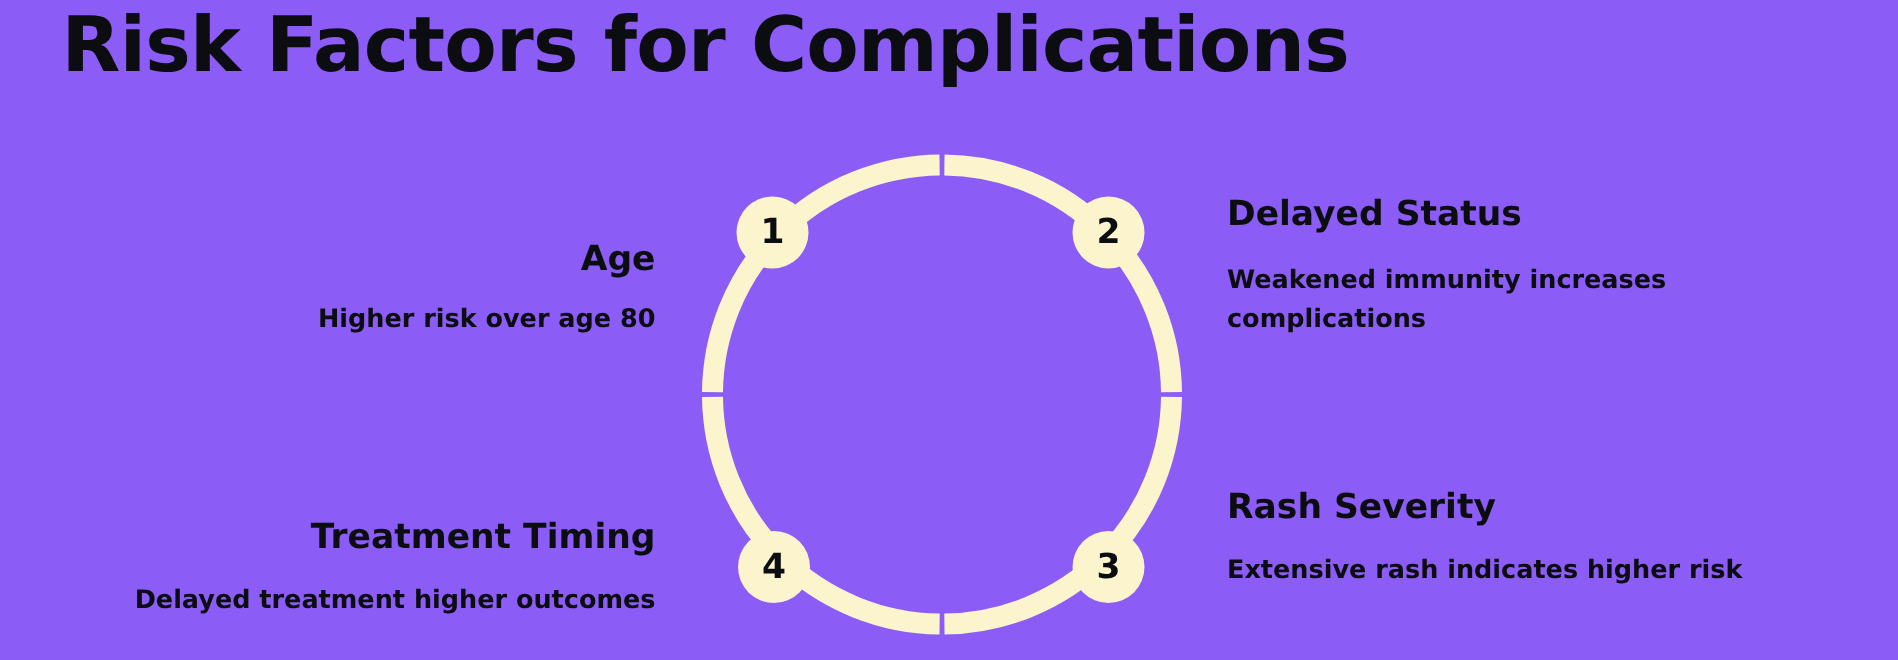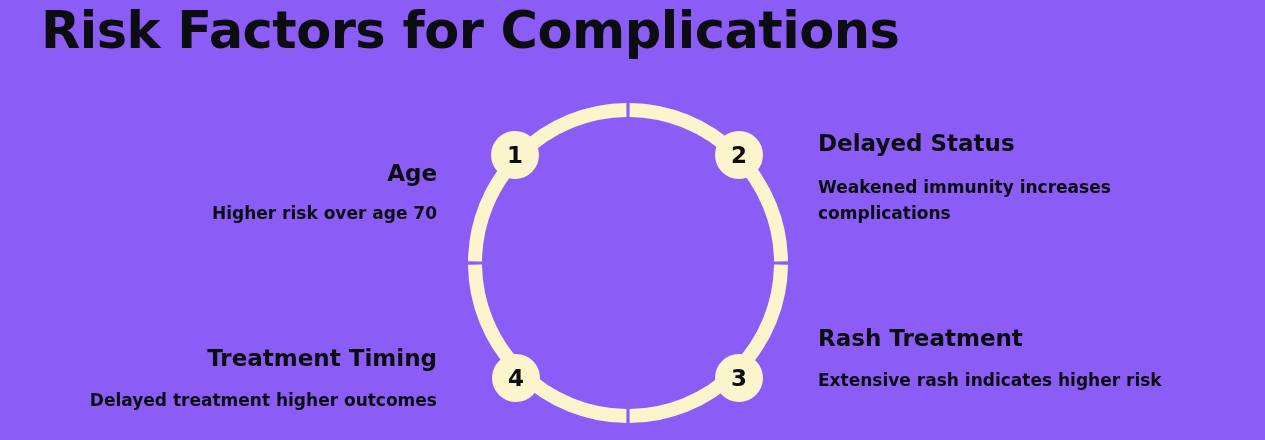--- a/index.html
+++ b/index.html
@@ -142,30 +142,30 @@
   </div>
   <div class="node" id="node-3">
     <span>3</span>
   </div>
   <div class="node" id="node-4">
     <span>4</span>
   </div>
 
   <div class="label-block align-right" id="label-age">
     <div class="label-title">Age</div>
-    <div class="label-desc">Higher risk over age 70</div>
+    <div class="label-desc">Higher risk over age 80</div>
   </div>
 
   <div class="label-block align-left" id="label-immune">
     <div class="label-title">Delayed Status</div>
     <div class="label-desc">Weakened immunity increases complications</div>
   </div>
 
   <div class="label-block align-left" id="label-rash">
-    <div class="label-title">Rash Treatment</div>
+    <div class="label-title">Rash Severity</div>
     <div class="label-desc">Extensive rash indicates higher risk</div>
   </div>
 
   <div class="label-block align-right" id="label-treatment">
     <div class="label-title">Treatment Timing</div>
     <div class="label-desc">Delayed treatment higher outcomes</div>
   </div>
 
 </div>
 

